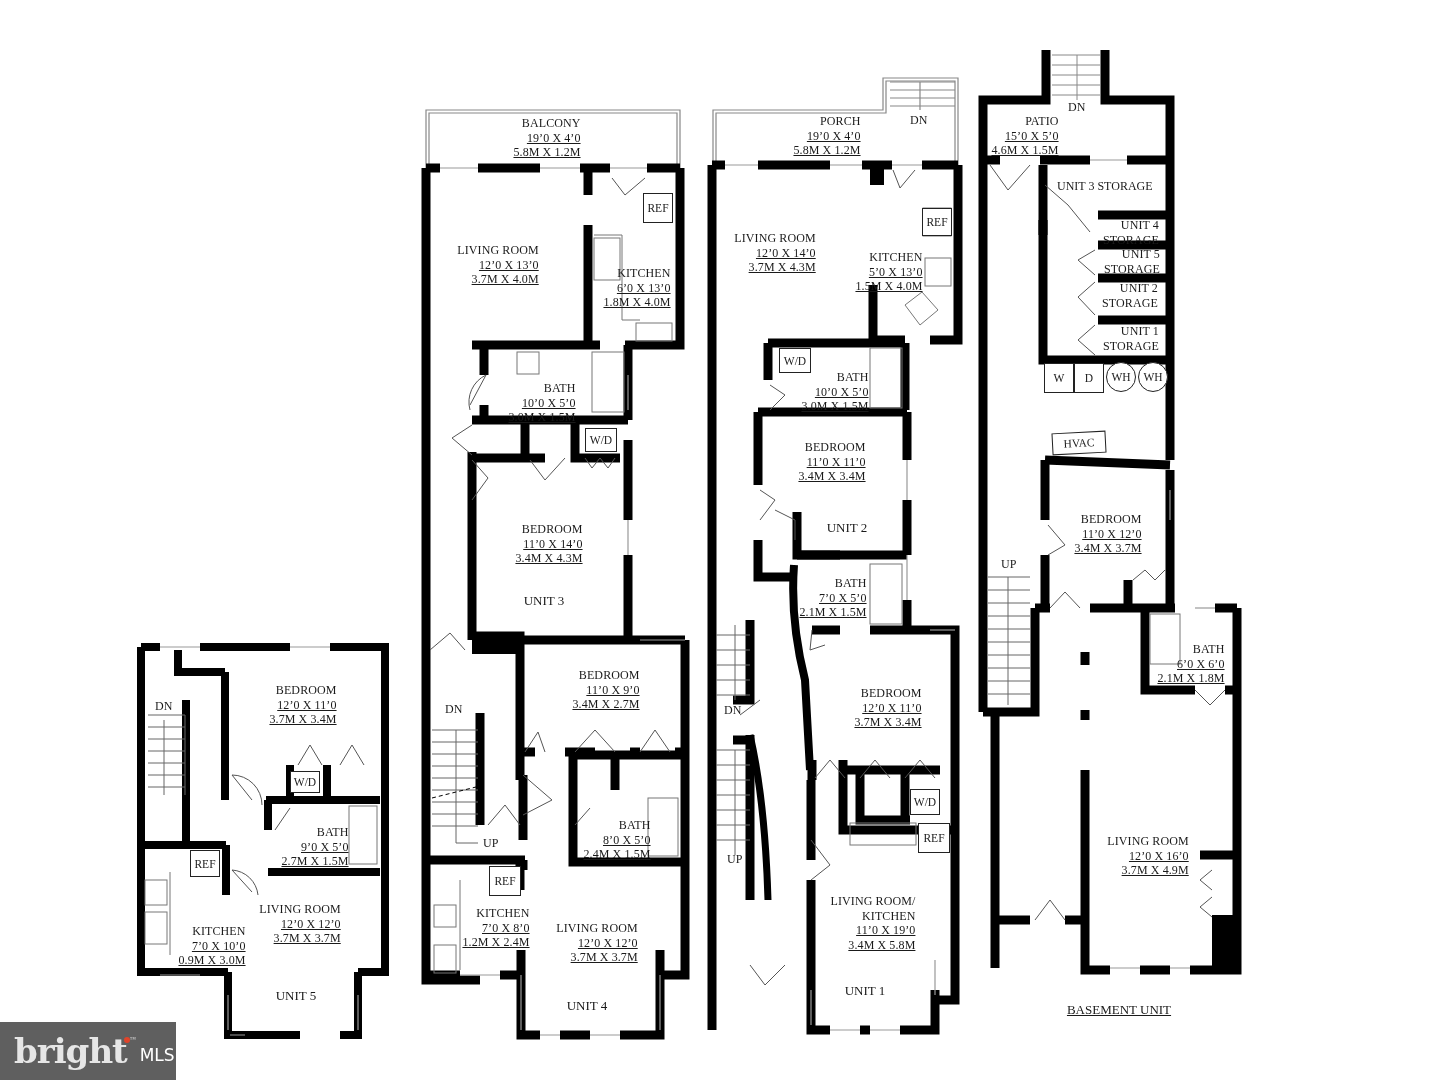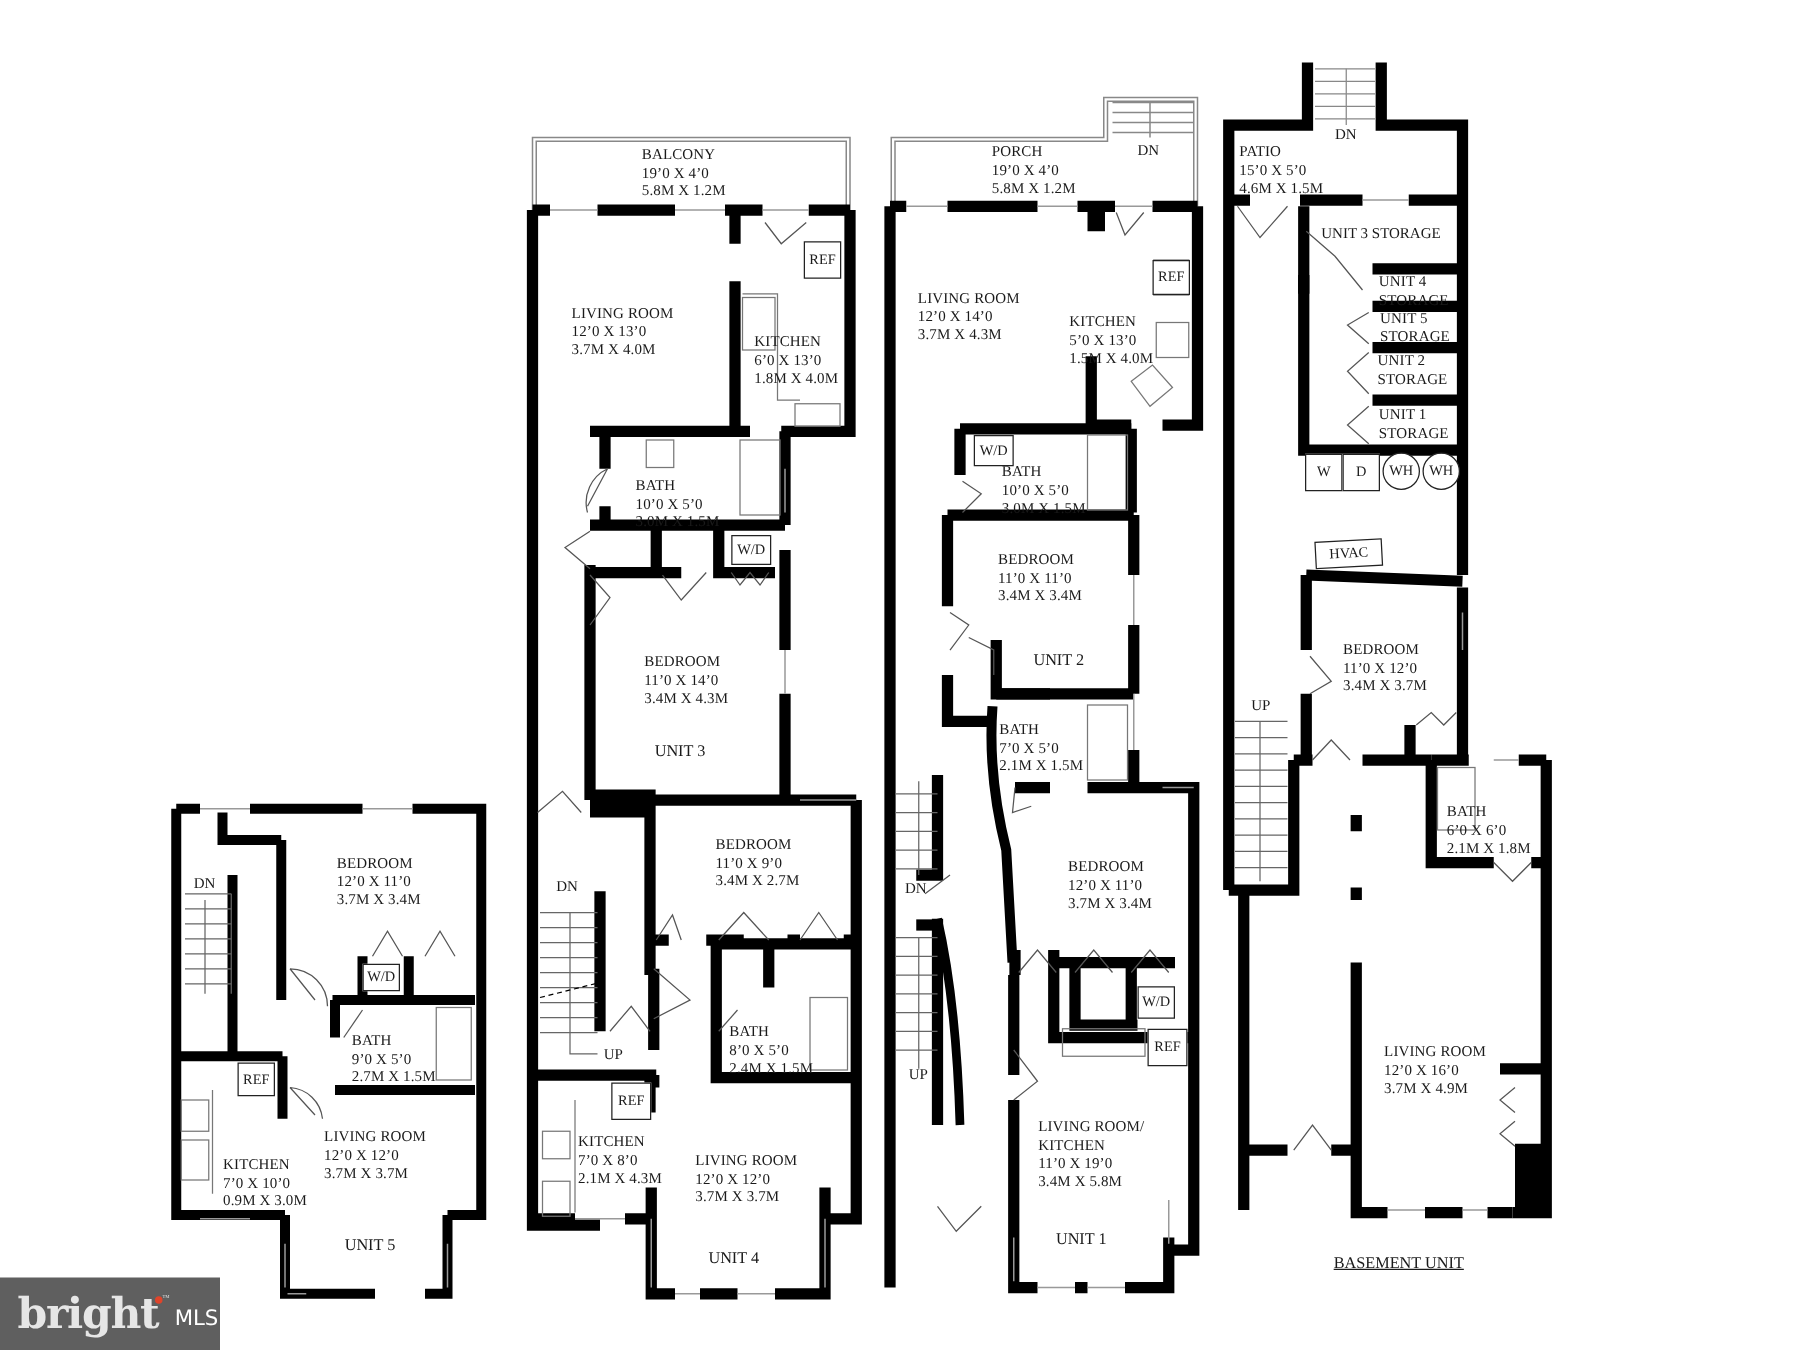--- a/index.html
+++ b/index.html
@@ -1,20 +1,20 @@
 <!DOCTYPE html>
 <html><head>
 <meta charset="utf-8">
 <style>
   html, body { margin:0; padding:0; background:#ffffff; }
   body { width:1440px; height:1080px; position:relative; overflow:hidden; font-family:"Liberation Serif","DejaVu Serif",serif; color:#1a1a1a; }
   #plan { position:absolute; left:0; top:0; width:1440px; height:1080px; }
-  .lbl { position:absolute; text-align:left; font-size:12px; line-height:14.5px; white-space:nowrap; transform:translateX(-50%); letter-spacing:0.1px; }
+  .lbl { position:absolute; text-align:right; font-size:12px; line-height:14.5px; white-space:nowrap; transform:translateX(-50%); letter-spacing:0.1px; }
   .lbl .nm { display:block; }
-  .lbl .d { display:block; }
+  .lbl .d { display:block;text-decoration:underline; }
   .unit { position:absolute; font-size:13px; transform:translateX(-50%); white-space:nowrap; }
   .tag { position:absolute; font-size:12px; white-space:nowrap;text-align:center; }
   .fix { position:absolute; font-size:11.5px; border:1.5px solid #222; background:#fff; display:flex; align-items:center; justify-content:center; box-sizing:border-box; }
   .fix.circ { border-radius:50%; }
   .logo { position:absolute; left:0; top:1022px; width:176px; height:58px; background:#5f5f5f; display:flex; align-items:center; padding-left:14px; box-sizing:border-box; }
   .logo .b { font-family:"DejaVu Serif",serif; font-size:34px; color:#e6e6e6; font-weight:bold; letter-spacing:-1px; position:relative; }
   .logo .b .dot { position:absolute; width:6px; height:6px; background:#e0442a; border-radius:50%; top:6px; right:-3px; }
   .logo .tm { font-size:6px; color:#ddd; align-self:flex-start; margin-top:14px; margin-left:3px; }
   .logo .mls { font-family:"DejaVu Sans",sans-serif; font-size:17px; color:#ffffff; margin-left:4px; margin-top:8px; }
 </style>
@@ -339,21 +339,21 @@
 <div class="tag" style="left:483px;top:836px;">UP</div>
 <div class="lbl" style="left:617px;top:818px;">
   <span class="nm">BATH</span>
   <span class="d">8’0 X 5’0</span>
   <span class="d">2.4M X 1.5M</span>
 </div>
 <div class="fix" style="left:489px;top:866px;width:32px;height:30px;border-width:1px;">REF</div>
 <div class="lbl" style="left:496px;top:906px;">
   <span class="nm">KITCHEN</span>
   <span class="d">7’0 X 8’0</span>
-  <span class="d">2.1M X 4.3M</span>
+  <span class="d">1.2M X 2.4M</span>
 </div>
 <div class="lbl" style="left:597px;top:921px;">
   <span class="nm">LIVING ROOM</span>
   <span class="d">12’0 X 12’0</span>
   <span class="d">3.7M X 3.7M</span>
 </div>
 <div class="unit" style="left:587px;top:998px;">UNIT 4</div>
 
 
 <div class="lbl" style="left:827px;top:114px;">

